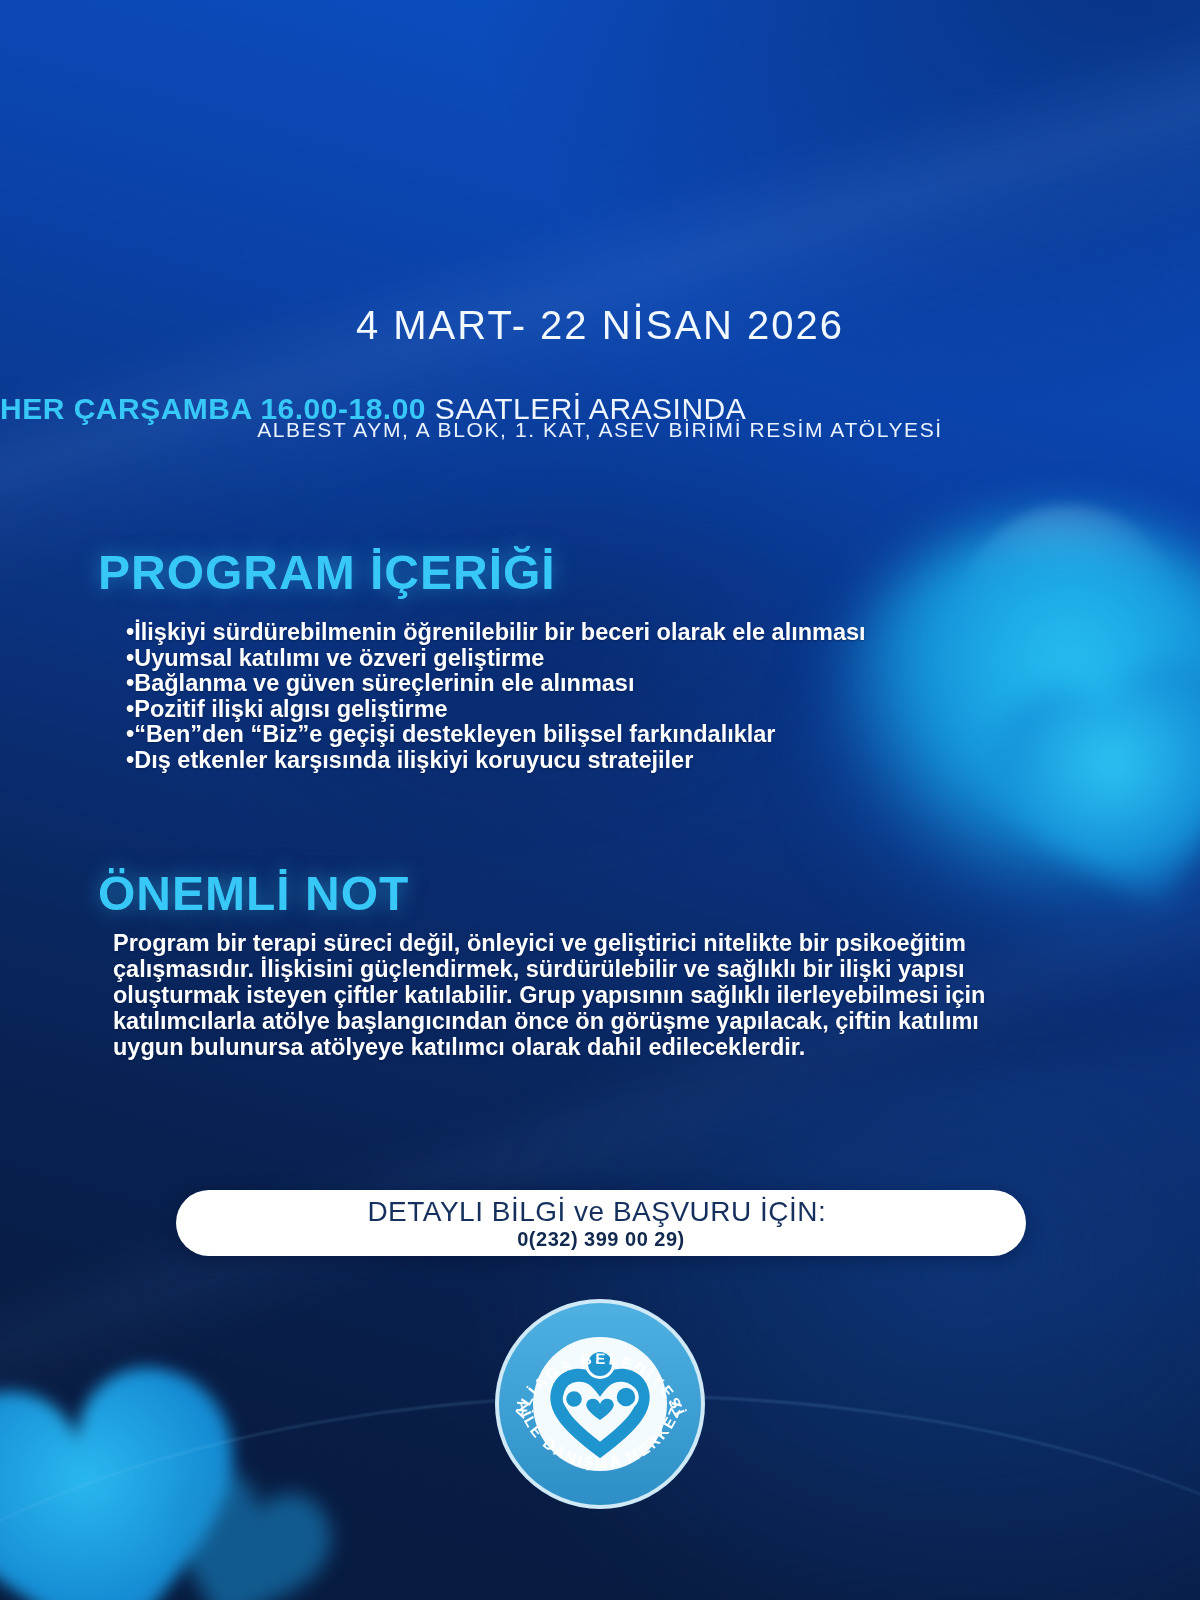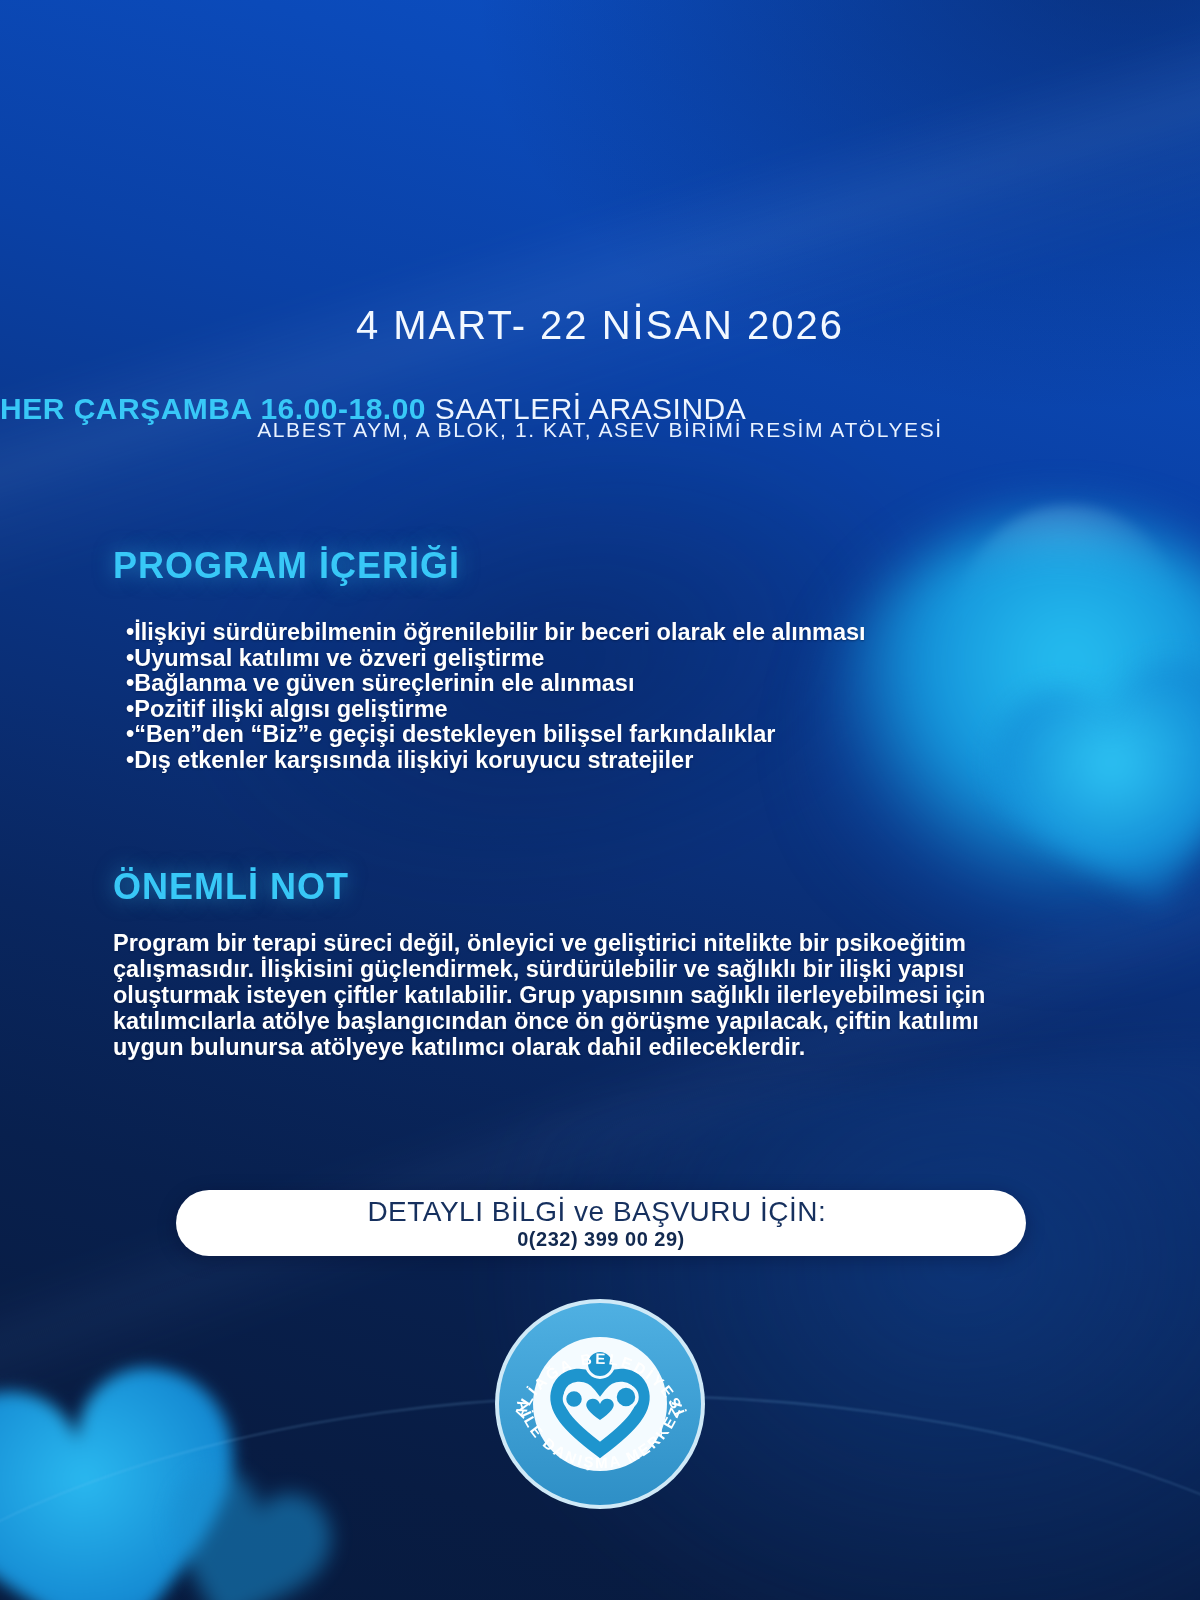--- a/index.html
+++ b/index.html
@@ -45,21 +45,21 @@
     text-shadow:0 0 34px rgba(40,120,255,.45);}
   .date-line{position:absolute;top:303px;left:0;width:1200px;text-align:center;
     font-size:40px;font-weight:normal;letter-spacing:2px;color:#f2f8ff;}
   .time-line{position:absolute;top:360px;left:0;width:1200px;
     font-size:30px;letter-spacing:.5px;margin-top:32px;}
   .time-line .hl{color:#38c8f7;font-weight:bold;}
   .time-line .rest{color:#eef5ff;font-weight:normal;}
   .loc-line{position:absolute;top:404px;left:0;width:1200px;text-align:center;
     font-size:21px;font-weight:normal;letter-spacing:1.6px;color:#e9f2ff;margin-top:14px;}
 
-  .section-heading{position:absolute;left:113px;font-size:36px;font-weight:bold;
+  .section-heading{position:absolute;left:98px;font-size:48px;font-weight:bold;
     letter-spacing:1px;color:#38c8f7;text-shadow:0 0 20px rgba(56,200,247,.5);}
   .h-program{top:545px;}
   .h-note{top:866px;}
 
   .program-list{position:absolute;top:604px;left:110px;width:940px;margin:16px;padding:0;
     list-style:none;font-size:23.5px;font-weight:bold;line-height:25.5px;
     text-shadow:0 1px 2px rgba(0,20,60,.5);}
   .note-body{position:absolute;top:930px;left:113px;width:905px;
     font-size:23.5px;font-weight:bold;line-height:26px;
     text-shadow:0 1px 2px rgba(0,20,60,.5);}

